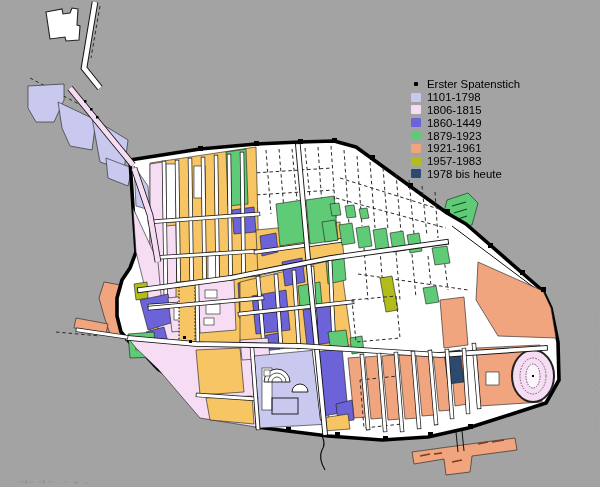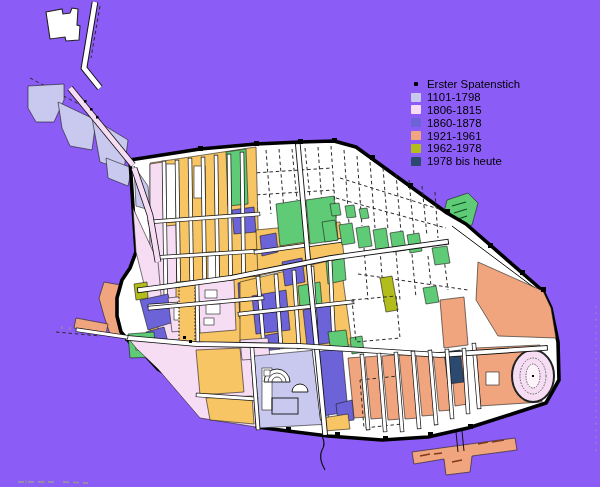--- a/index.html
+++ b/index.html
@@ -1,16 +1,16 @@
 <!DOCTYPE html>
 <html><head>
 <meta charset="utf-8">
 <style>
   html,body{margin:0;padding:0;background:#fff;}
-  #stage{position:relative;width:600px;height:487px;background:#8b5cf6;overflow:hidden;
+  #stage{position:relative;width:600px;height:487px;background:#a3a3a3;overflow:hidden;
          font-family:"Liberation Sans",sans-serif;}
   #map-svg{position:absolute;left:0;top:0;}
   
   .street{stroke:#fff;stroke-width:3;fill:none;stroke-linecap:square;}
   .street-casing{stroke:#111;stroke-width:4.4;fill:none;stroke-linecap:square;}
   .street.w{stroke-width:3.8;}
   .street-casing.w{stroke-width:5.6;}
   .pinkroad{stroke-width:5;fill:none;stroke-linecap:butt;}
   .pinkroad-casing{stroke:#111;stroke-width:6.6;fill:none;stroke-linecap:butt;}
   .blk{stroke:#1b1b1b;stroke-width:.6;}
@@ -323,28 +323,32 @@
       <div class="lg-row">
         <span class="lg-swatch" style="background: rgb(201, 201, 240);"></span>
         <span class="lg-label">1101-1798</span>
       </div>
       <div class="lg-row">
         <span class="lg-swatch" style="background: rgb(246, 221, 244);"></span>
         <span class="lg-label">1806-1815</span>
       </div>
       <div class="lg-row">
         <span class="lg-swatch" style="background: rgb(108, 99, 216);"></span>
-        <span class="lg-label">1860-1878</span>
+        <span class="lg-label">1860-1449</span>
+      </div>
+      <div class="lg-row">
+        <span class="lg-swatch" style="background: rgb(95, 203, 118);"></span>
+        <span class="lg-label">1879-1923</span>
       </div>
       <div class="lg-row">
         <span class="lg-swatch" style="background: rgb(240, 165, 127);"></span>
         <span class="lg-label">1921-1961</span>
       </div>
       <div class="lg-row">
         <span class="lg-swatch" style="background: rgb(178, 189, 27);"></span>
-        <span class="lg-label">1962-1978</span>
+        <span class="lg-label">1957-1983</span>
       </div>
       <div class="lg-row">
         <span class="lg-swatch" style="background: rgb(44, 74, 112);"></span>
         <span class="lg-label">1978 bis heute</span>
       </div>
     </div>
 </div>
 
 </body></html>

